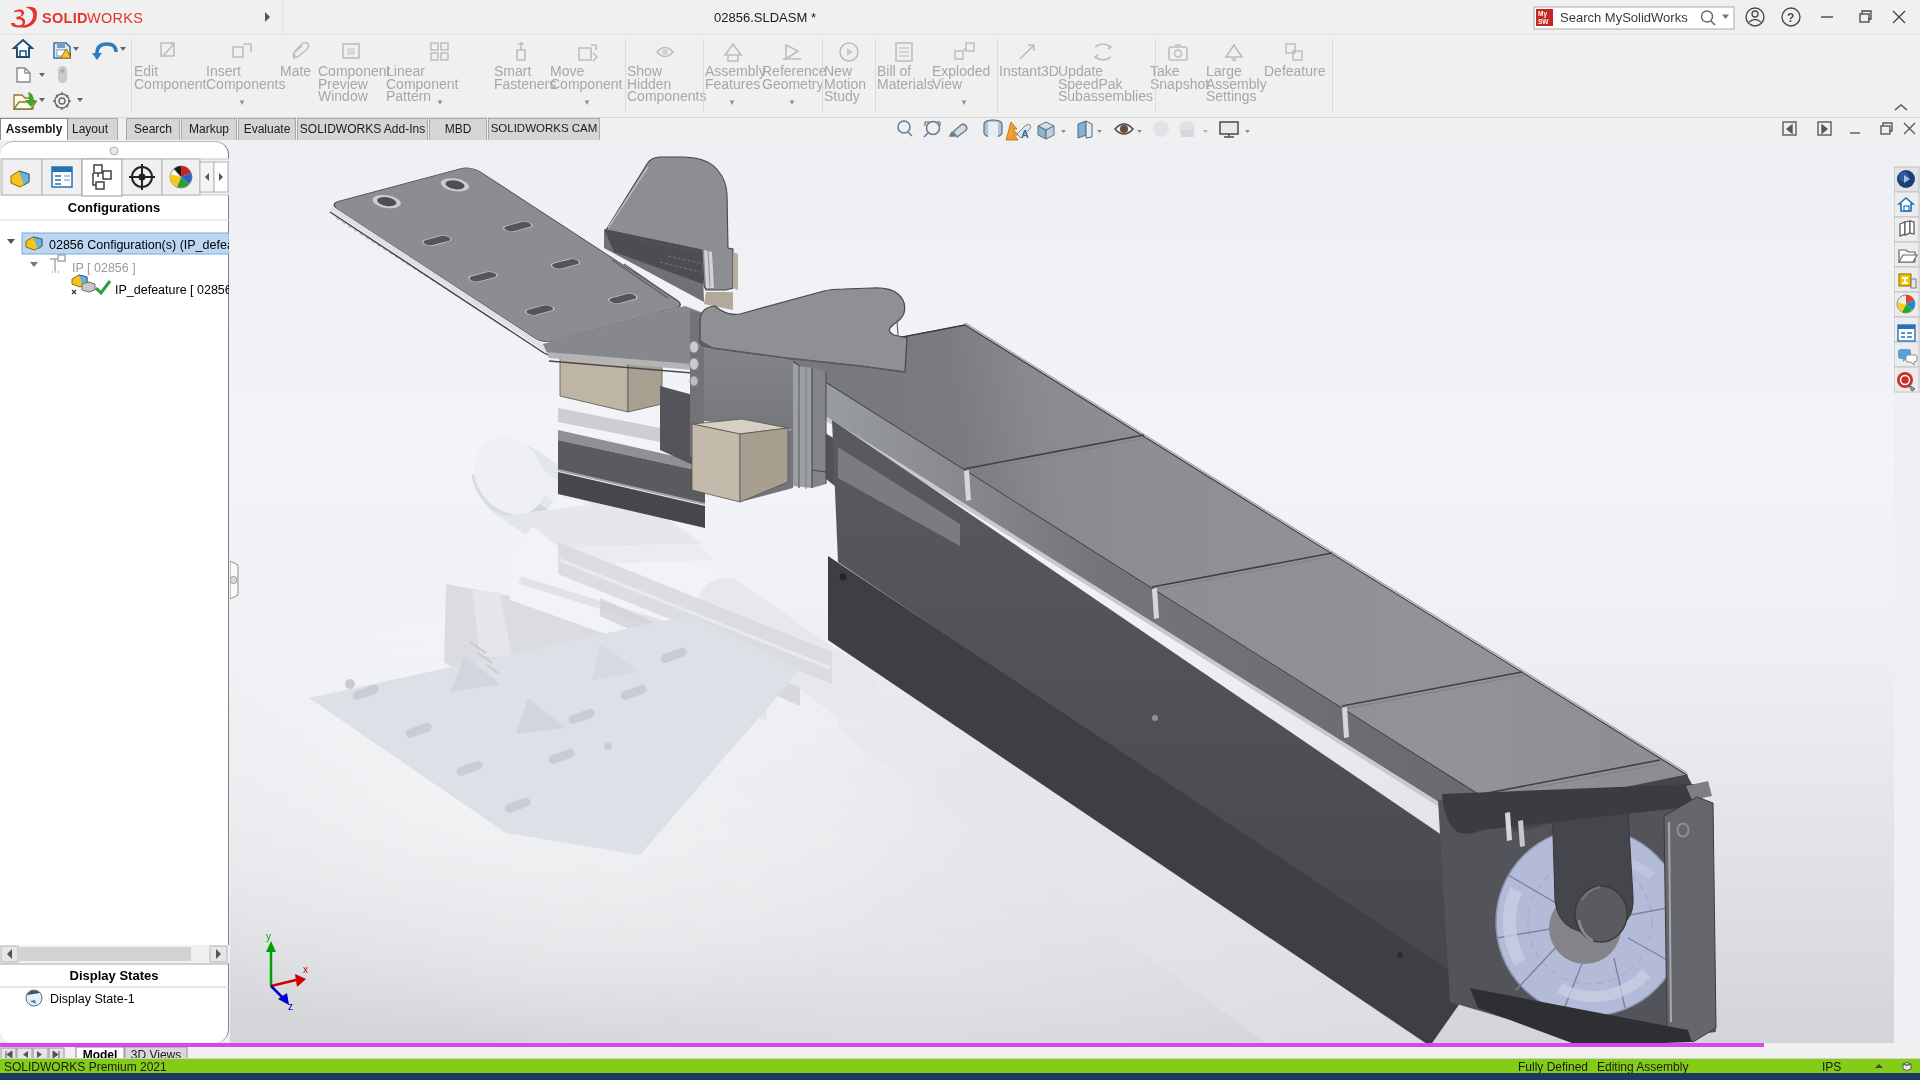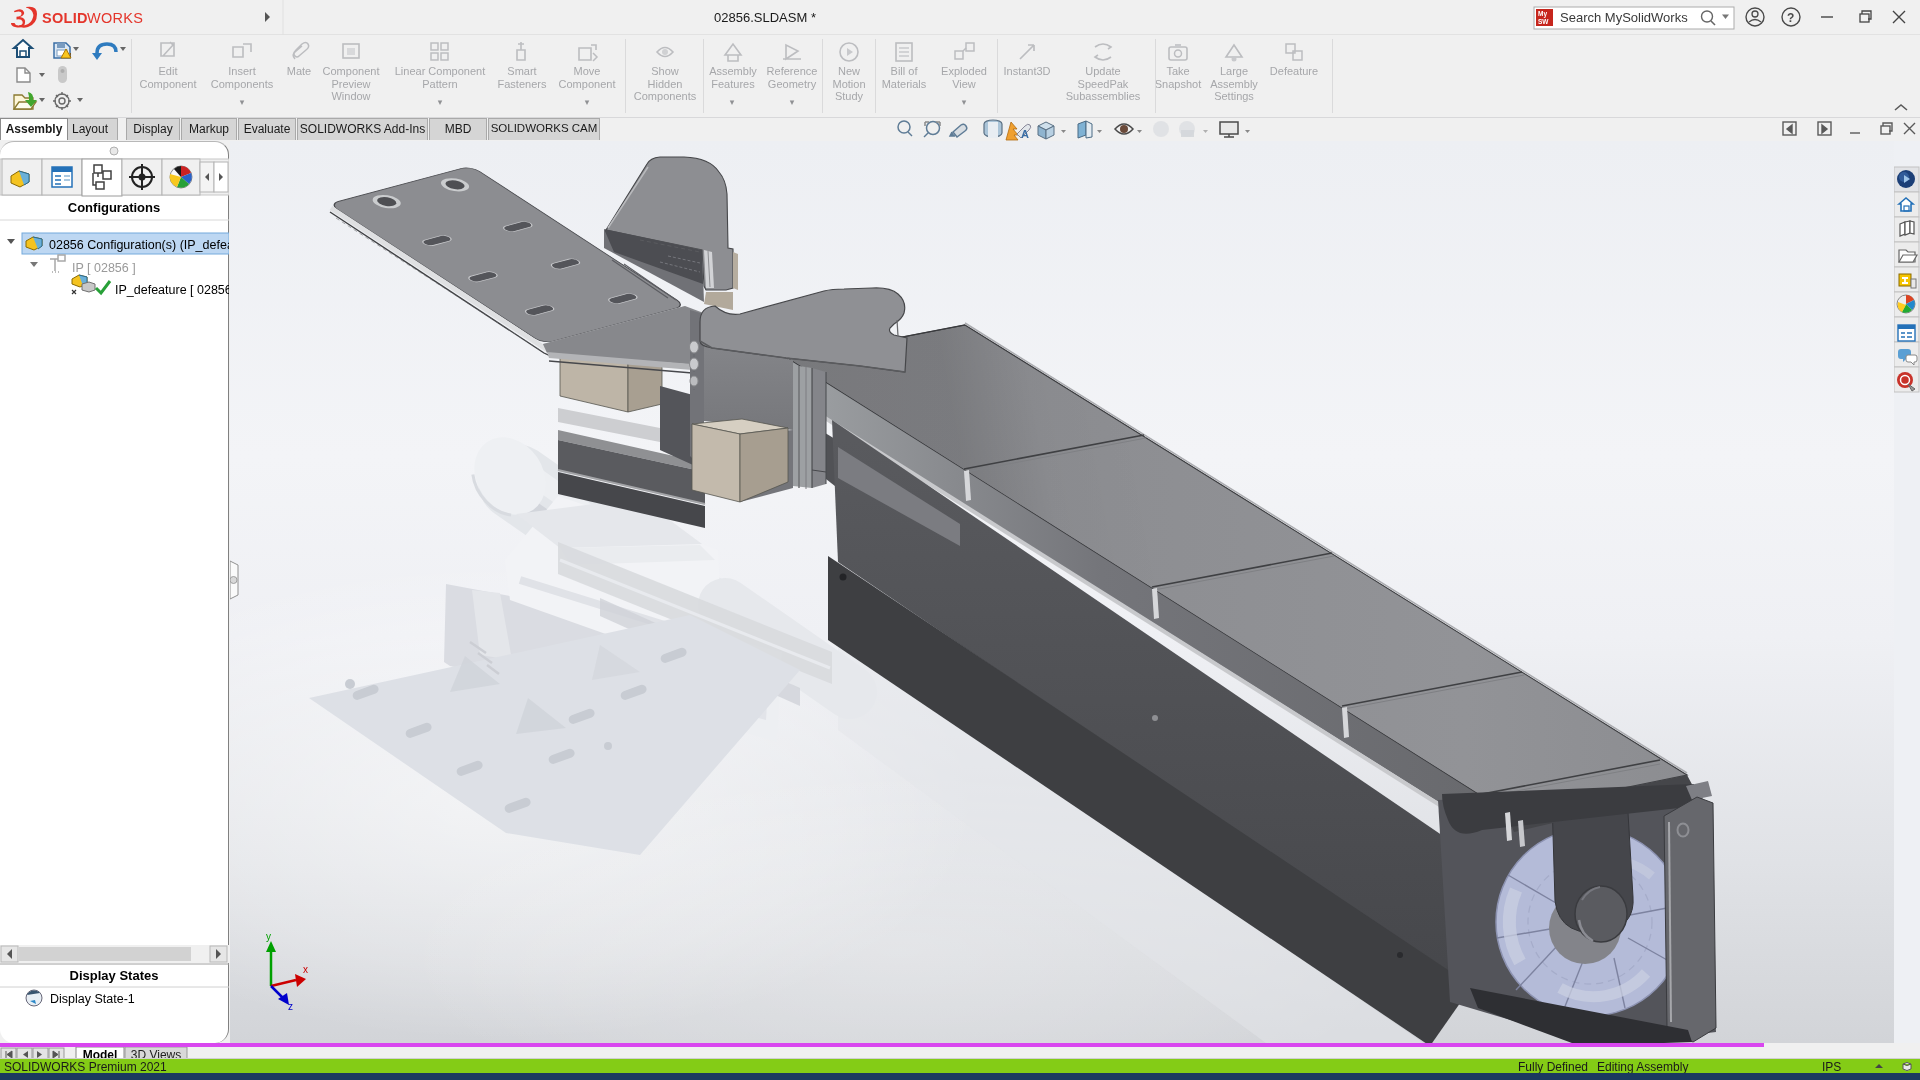--- a/index.html
+++ b/index.html
@@ -1,20 +1,20 @@
 <!DOCTYPE html>
 <html><head>
 <meta charset="utf-8">
 <style>
 * { margin:0; padding:0; box-sizing:border-box; }
 html,body { width:1920px; height:1080px; overflow:hidden; font-family:"Liberation Sans",sans-serif; background:#f0f0f0; }
 #titlebar { position:absolute; left:0; top:0; width:1920px; height:35px; background:#f0f0f0; border-bottom:1px solid #e2e2e2; }
 .tb-title { position:absolute; left:700px; top:10px; width:200px; text-align:center; font-size:13px; color:#1a1a1a; }
 #ribbon { position:absolute; left:0; top:35px; width:1920px; height:83px; background:#f0f0f0; border-bottom:1px solid #d8d8da; }
-.rbtn { position:absolute; top:4px; text-align:center; font-size:11px; line-height:12.5px; color:#a6a7aa; }
+.rbtn { position:absolute; top:4px; font-size:14px; line-height:12.5px; color:#a6a7aa; }
 .rbtn .ric { position:relative; margin:0 auto; width:26px; height:26px; }
 .rcaret { position:absolute; top:62px; width:10px; font-size:9px; color:#909194; text-align:center; }
 .rsep { position:absolute; top:4px; height:74px; width:1px; background:#dadadb; }
 #tabrow { position:absolute; left:0; top:118px; width:1920px; height:23px; background:#f0f0f0; }
 .tab { position:absolute; top:0; height:22px; white-space:nowrap; overflow:hidden; background:#d5d5d5; border:1px solid #a9a9a9; border-bottom:none; font-size:12px; color:#1a1a1a; text-align:center; padding-top:3px; }
 .tab.active { background:#ffffff; border-color:#8c8c8c; font-weight:bold; z-index:2; }
 #leftpanel { position:absolute; left:0; top:141px; width:229px; height:902px; background:#ffffff; border-right:1px solid #808080; border-top:1px solid #b8b8b8;border-radius:14px; }
 #viewport { position:absolute; left:230px; top:141px; width:1664px; height:902px; }
 #rightstrip { position:absolute; left:1894px; top:141px; width:26px; height:902px; background:#eef0f4; }
 #bottomtabs { position:absolute; left:0; top:1043px; width:1764px; height:15px; background:#f0f0f0; border-top:4px solid #d946ef; }
@@ -180,21 +180,21 @@
   <div class="rsep" style="left:703px"></div>
   <div class="rsep" style="left:822px"></div>
   <div class="rsep" style="left:875px"></div>
   <div class="rsep" style="left:997px"></div>
   <div class="rsep" style="left:1155px"></div>
   <div class="rsep" style="left:1332px"></div>
 </div>
 <div id="tabrow">
   <div class="tab active" style="left:0;width:68px">Assembly</div>
   <div class="tab" style="left:62px;width:56px">Layout</div>
-  <div class="tab" style="left:126px;width:54px">Display</div>
+  <div class="tab" style="left:126px;width:54px">Search</div>
   <div class="tab" style="left:181px;width:56px">Markup</div>
   <div class="tab" style="left:238px;width:58px">Evaluate</div>
   <div class="tab" style="left:297px;width:131px">SOLIDWORKS Add-Ins</div>
   <div class="tab" style="left:429px;width:58px">MBD</div>
   <div class="tab" style="left:488px;width:112px;font-size:11.5px">SOLIDWORKS CAM</div>
   <svg width="370" height="23" style="position:absolute;left:893px;top:0">
     <g fill="none" stroke="#5f7c96" stroke-width="1.5">
       <circle cx="11" cy="9" r="6"></circle>
         <line x1="15" y1="14" x2="19" y2="18"></line>
       <circle cx="40" cy="10" r="6.5"></circle>

